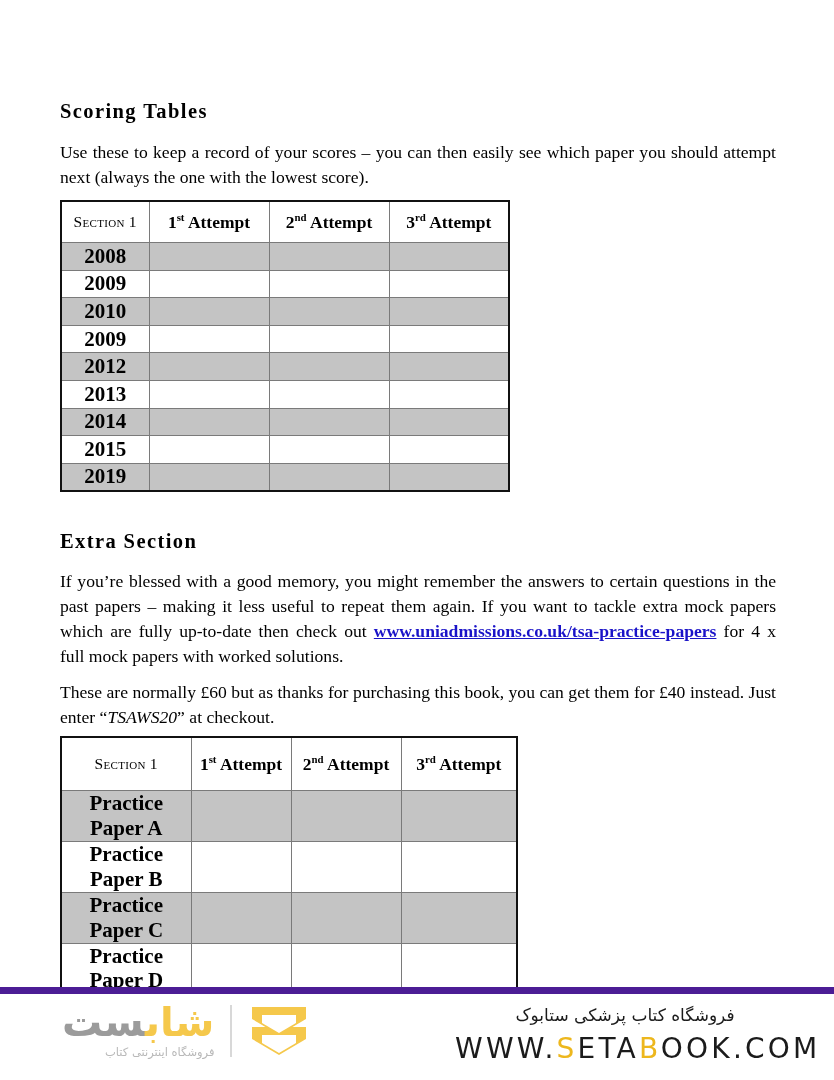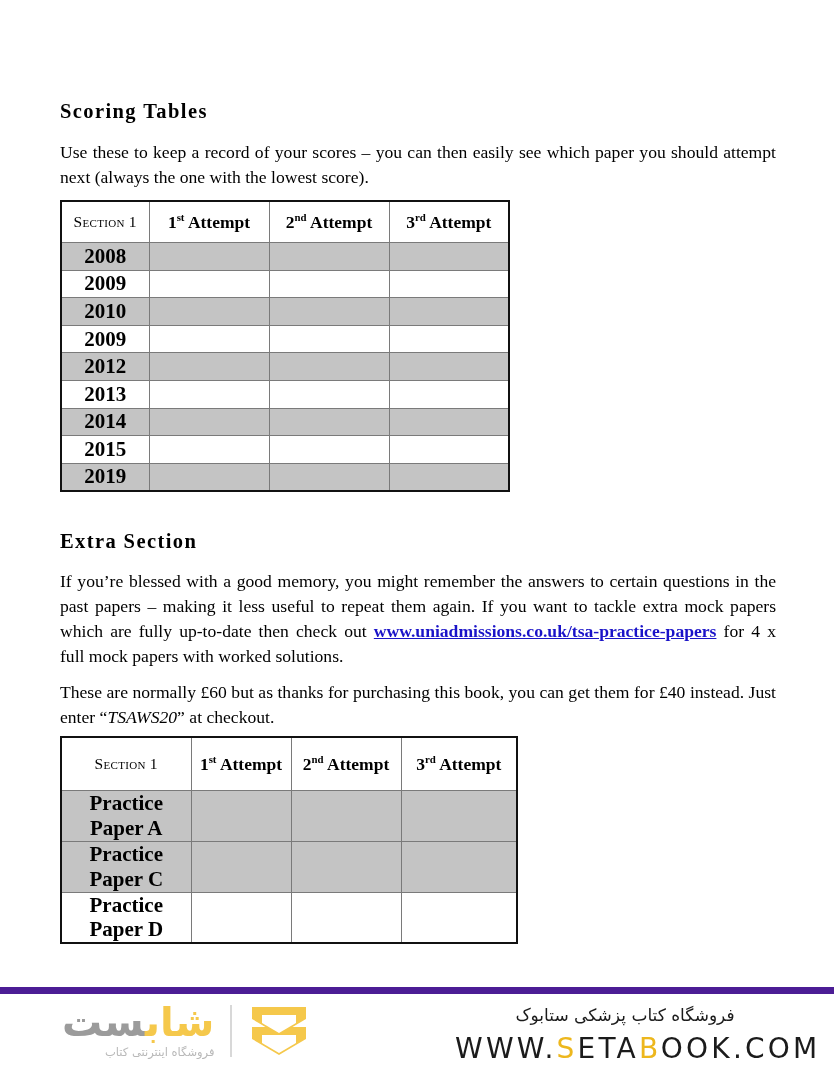--- a/index.html
+++ b/index.html
@@ -313,20 +313,26 @@
               <span>Attempt</span></th>
         </tr>
       </thead>
       <tbody id="practice-body">
           <tr class="row-shaded">
             <td class="label-cell">Practice Paper A</td>
             <td></td>
             <td></td>
             <td></td>
           </tr>
+          <tr class="row-plain">
+            <td class="label-cell">Practice Paper B</td>
+            <td></td>
+            <td></td>
+            <td></td>
+          </tr>
           <tr class="row-shaded">
             <td class="label-cell">Practice Paper C</td>
             <td></td>
             <td></td>
             <td></td>
           </tr>
           <tr class="row-plain">
             <td class="label-cell">Practice Paper D</td>
             <td></td>
             <td></td>

